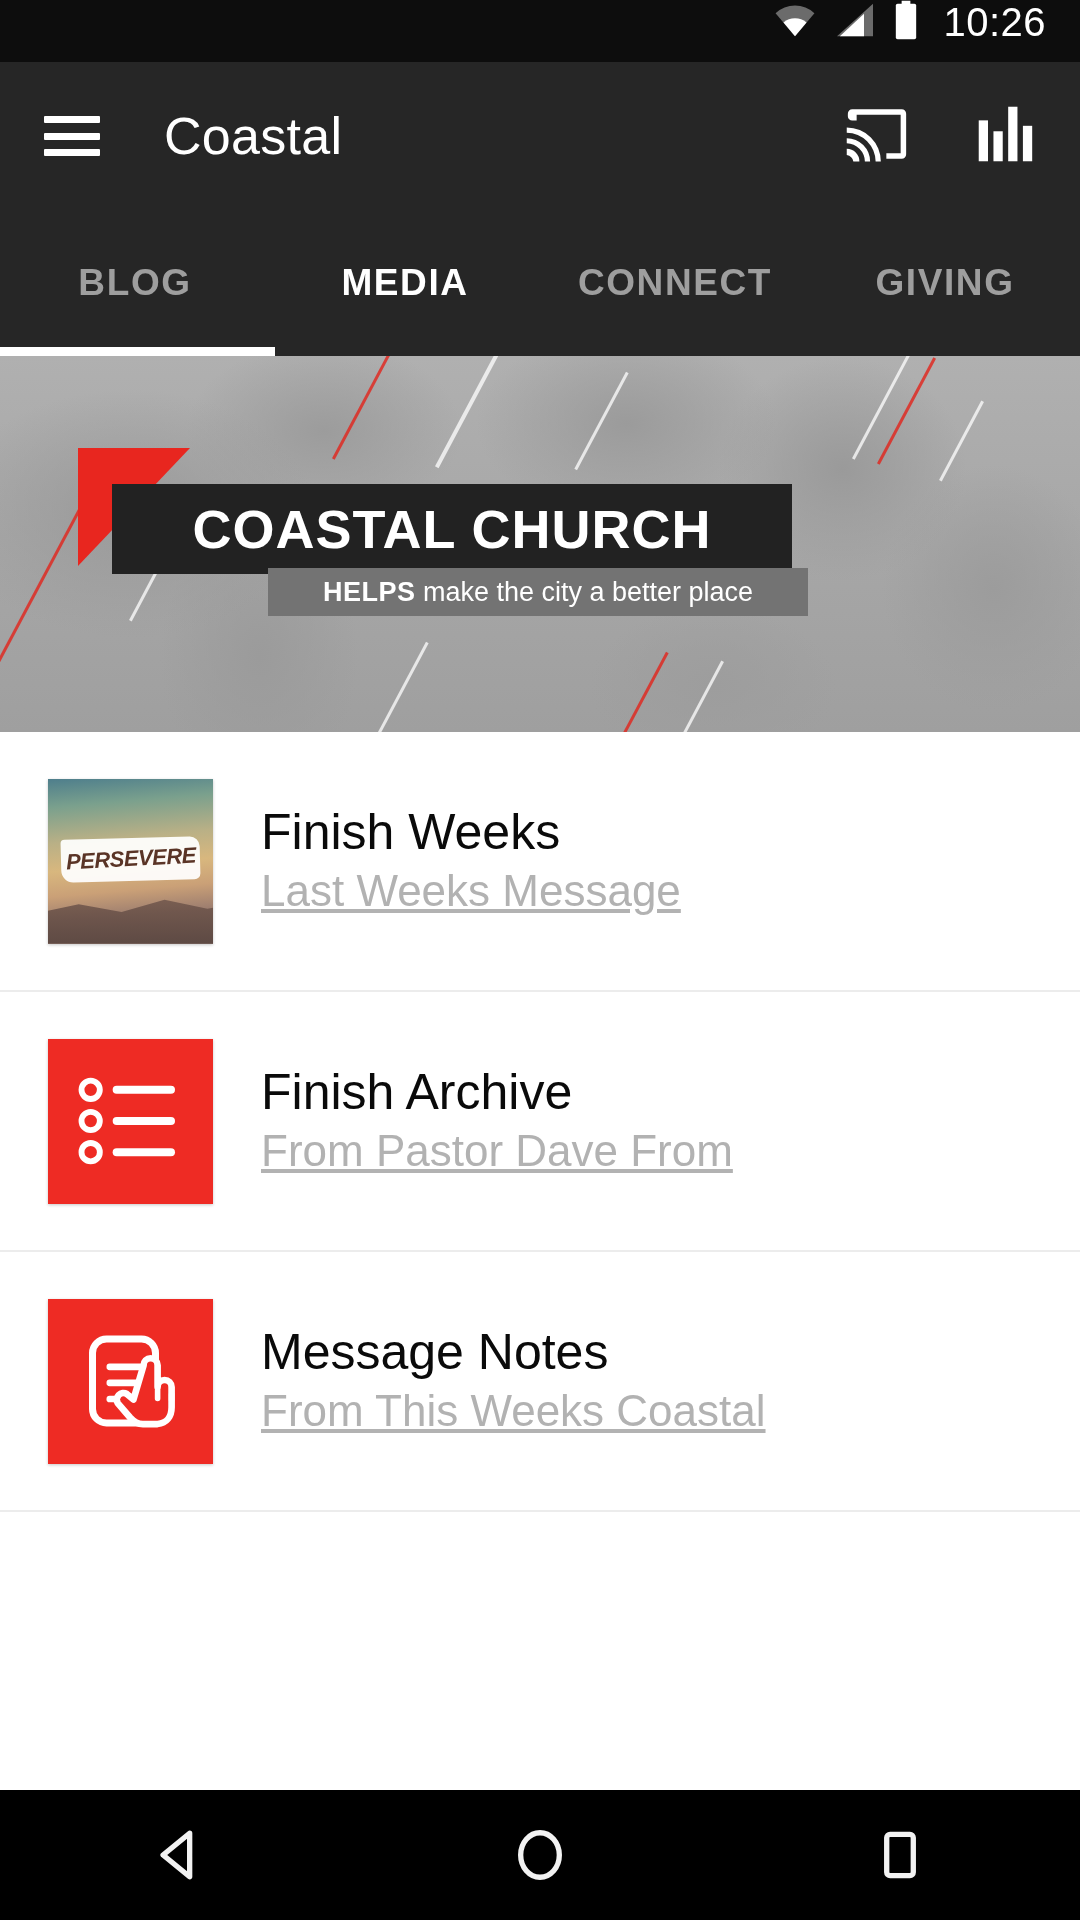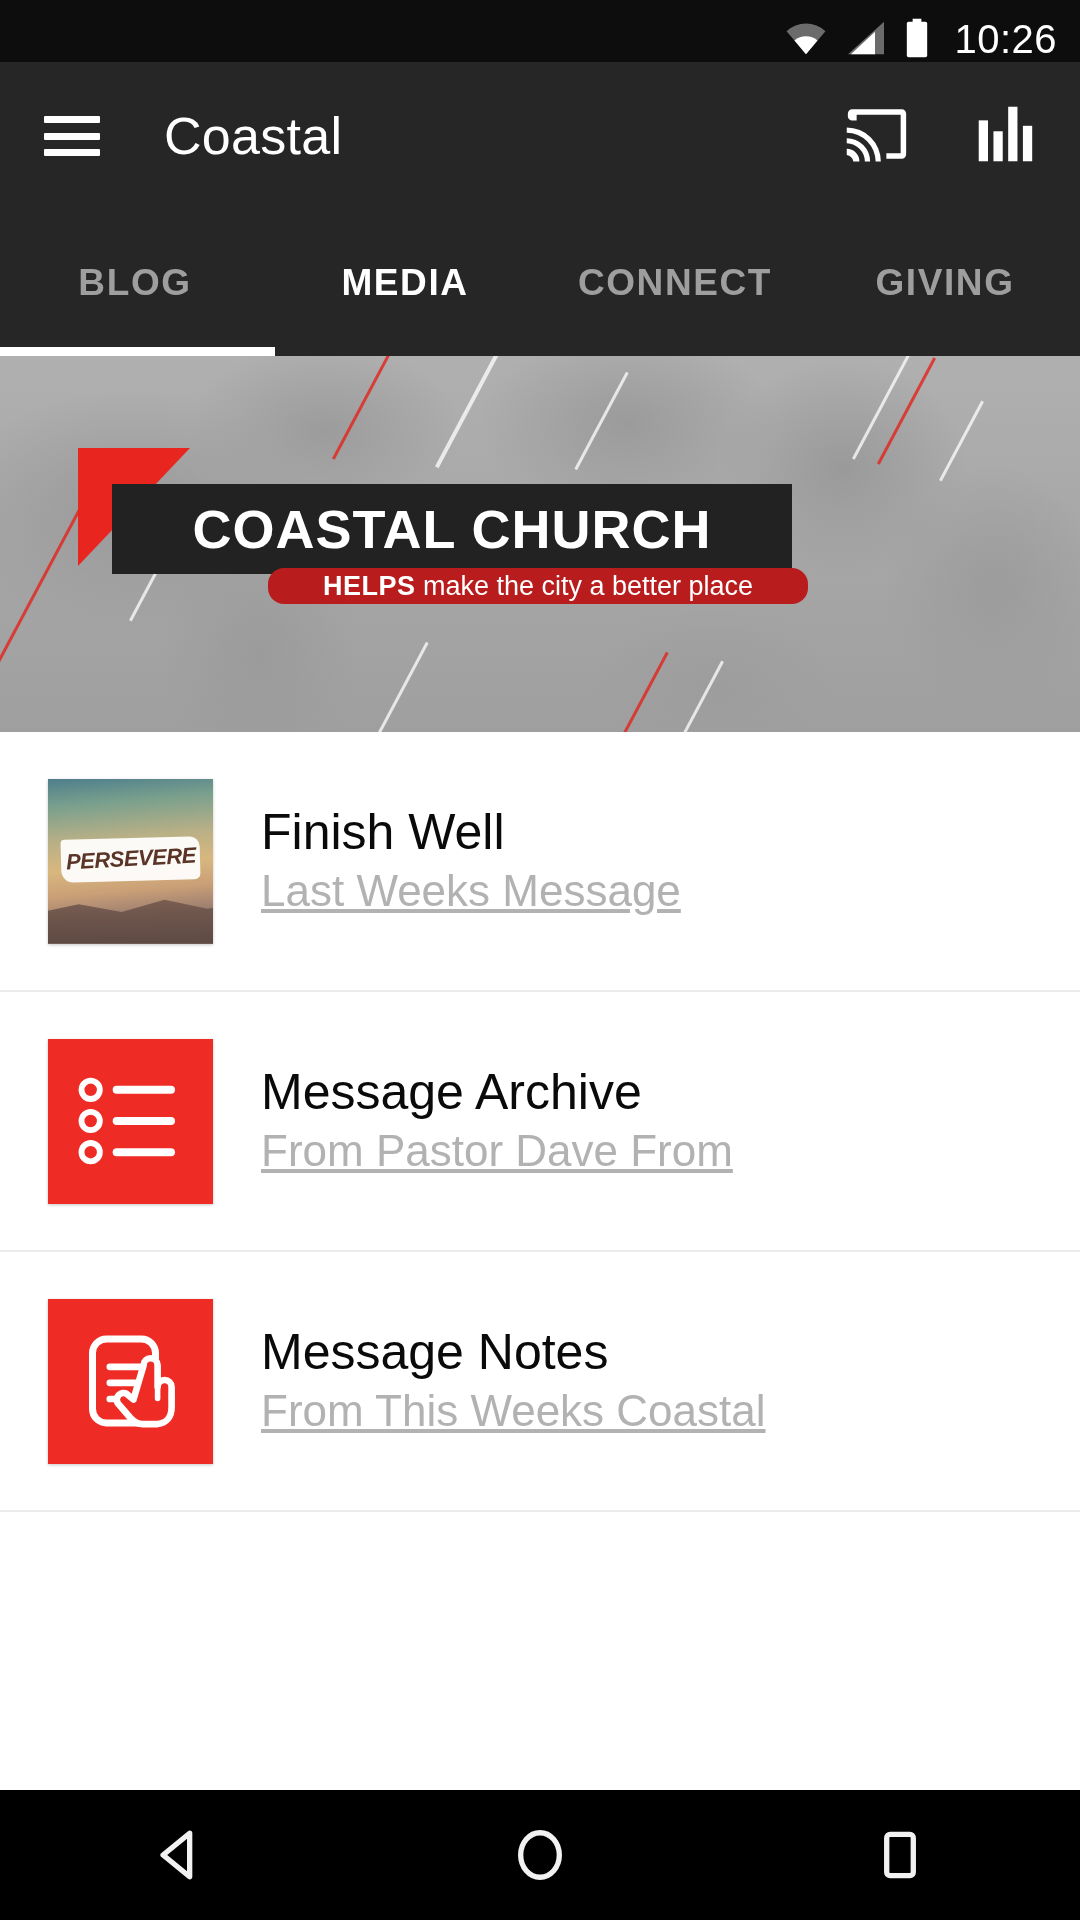--- a/index.html
+++ b/index.html
@@ -7,22 +7,22 @@
     width:1080px; height:1920px;
     background:#ffffff;
     font-family:"Liberation Sans", sans-serif;
     overflow:hidden;
   }
   #screen { position:relative; width:1080px; height:1920px; background:#fff; }
 
   
   .statusbar{
     height:62px; background:#0d0d0d;
-    display:flex; align-items:flex-end; justify-content:flex-end;
-    padding-right:23px; gap:14px;
+    display:flex; align-items:flex-start; justify-content:flex-end;
+    padding-right:34px; gap:14px;
   }
   .sb-icons{ display:flex; align-items:center; gap:16px; }
   .sb-time{ color:#fff; font-size:40px; letter-spacing:0.5px; margin-left:10px; }
 
   
   .appbar{
     height:148px; background:#262626;
     display:flex; align-items:center; padding:9px 44px;
   }
   .hamburger{ width:56px; height:40px; display:flex; flex-direction:column;
@@ -71,22 +71,22 @@
   .hero-box{
     position:absolute; left:112px; top:128px;
     width:680px; height:90px; background:#222222;
     display:flex; align-items:center; justify-content:center;
   }
   .hero-box-text{
     color:#fff; font-size:54px; font-weight:bold; letter-spacing:1px; white-space:nowrap;
   }
   .hero-bar{
     position:absolute; left:268px; top:212px;
-    width:540px; height:36px; background:#b91c1c;
-    display:flex; align-items:center; justify-content:center;border-radius:16px;
+    width:540px; height:48px; background:#737373;
+    display:flex; align-items:center; justify-content:center;
   }
   .hero-bar-text{ color:#fff; font-size:27px; white-space:nowrap; }
   .hero-bar-text b{ font-weight:bold; letter-spacing:0.5px; }
 
   
   .list{ background:#fff; }
   .row{
     display:flex; align-items:center; height:260px;
     padding:0 48px; background:#fff; cursor:pointer;
     border-bottom:2px solid #ececec;
@@ -231,38 +231,38 @@
 
     <div class="row">
       <div class="thumb">
         <div class="art-persevere">
           <div class="hill"></div>
           <div class="brush"></div>
           <div class="brushtext">PERSEVERE</div>
         </div>
       </div>
       <div class="row-text">
-        <div class="row-title">Finish Well</div>
+        <div class="row-title">Finish Weeks</div>
         <div class="row-sub">Last Weeks Message</div>
       </div>
     </div>
 
     <div class="row">
       <div class="tile">
         <svg width="110" height="100" viewBox="0 0 30 26">
           <circle cx="4" cy="4.5" r="2.5" fill="none" stroke="#fff" stroke-width="1.6"></circle>
           <circle cx="4" cy="13" r="2.5" fill="none" stroke="#fff" stroke-width="1.6"></circle>
           <circle cx="4" cy="21.5" r="2.5" fill="none" stroke="#fff" stroke-width="1.6"></circle>
           <rect x="10" y="3.4" width="17" height="2.2" rx="1.1" fill="#fff"></rect>
           <rect x="10" y="11.9" width="17" height="2.2" rx="1.1" fill="#fff"></rect>
           <rect x="10" y="20.4" width="17" height="2.2" rx="1.1" fill="#fff"></rect>
         </svg>
       </div>
       <div class="row-text">
-        <div class="row-title">Message Archive</div>
+        <div class="row-title">Finish Archive</div>
         <div class="row-sub">From Pastor Dave From</div>
       </div>
     </div>
 
     <div class="row">
       <div class="tile">
         <svg width="112" height="112" viewBox="0 0 32 32">
           <rect x="5" y="4" width="18" height="24" rx="4" fill="none" stroke="#fff" stroke-width="2"></rect>
           <rect x="9" y="11" width="11" height="1.9" rx="0.9" fill="#fff"></rect>
           <rect x="9" y="15.6" width="11" height="1.9" rx="0.9" fill="#fff"></rect>

